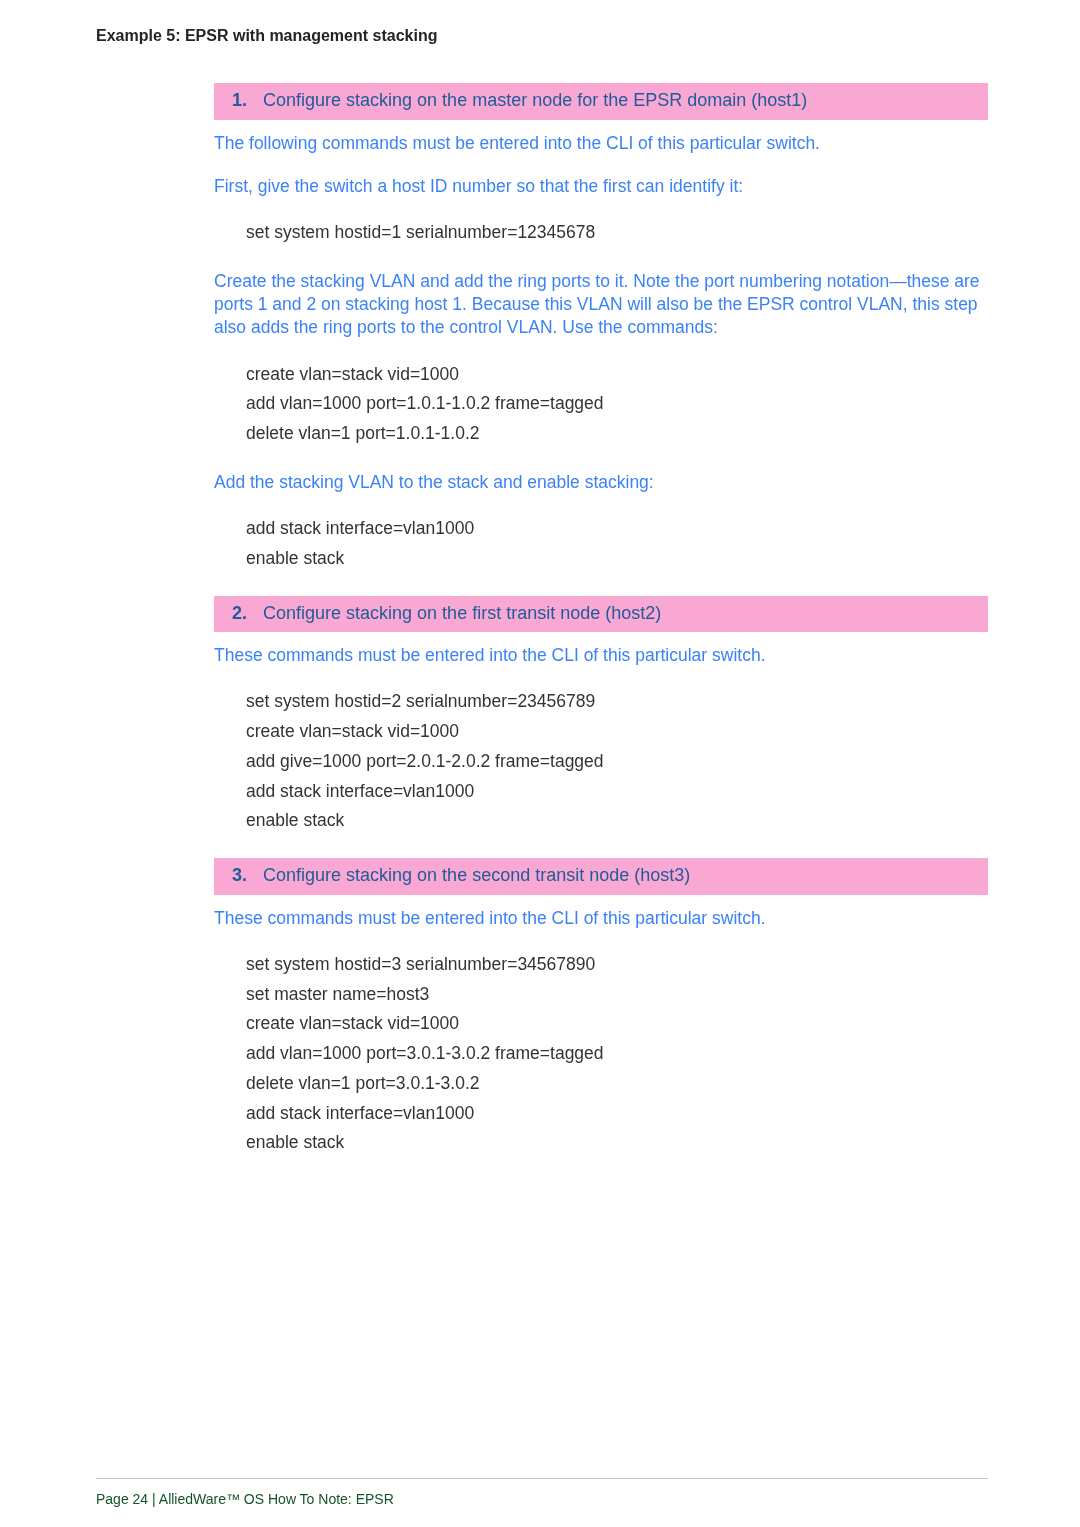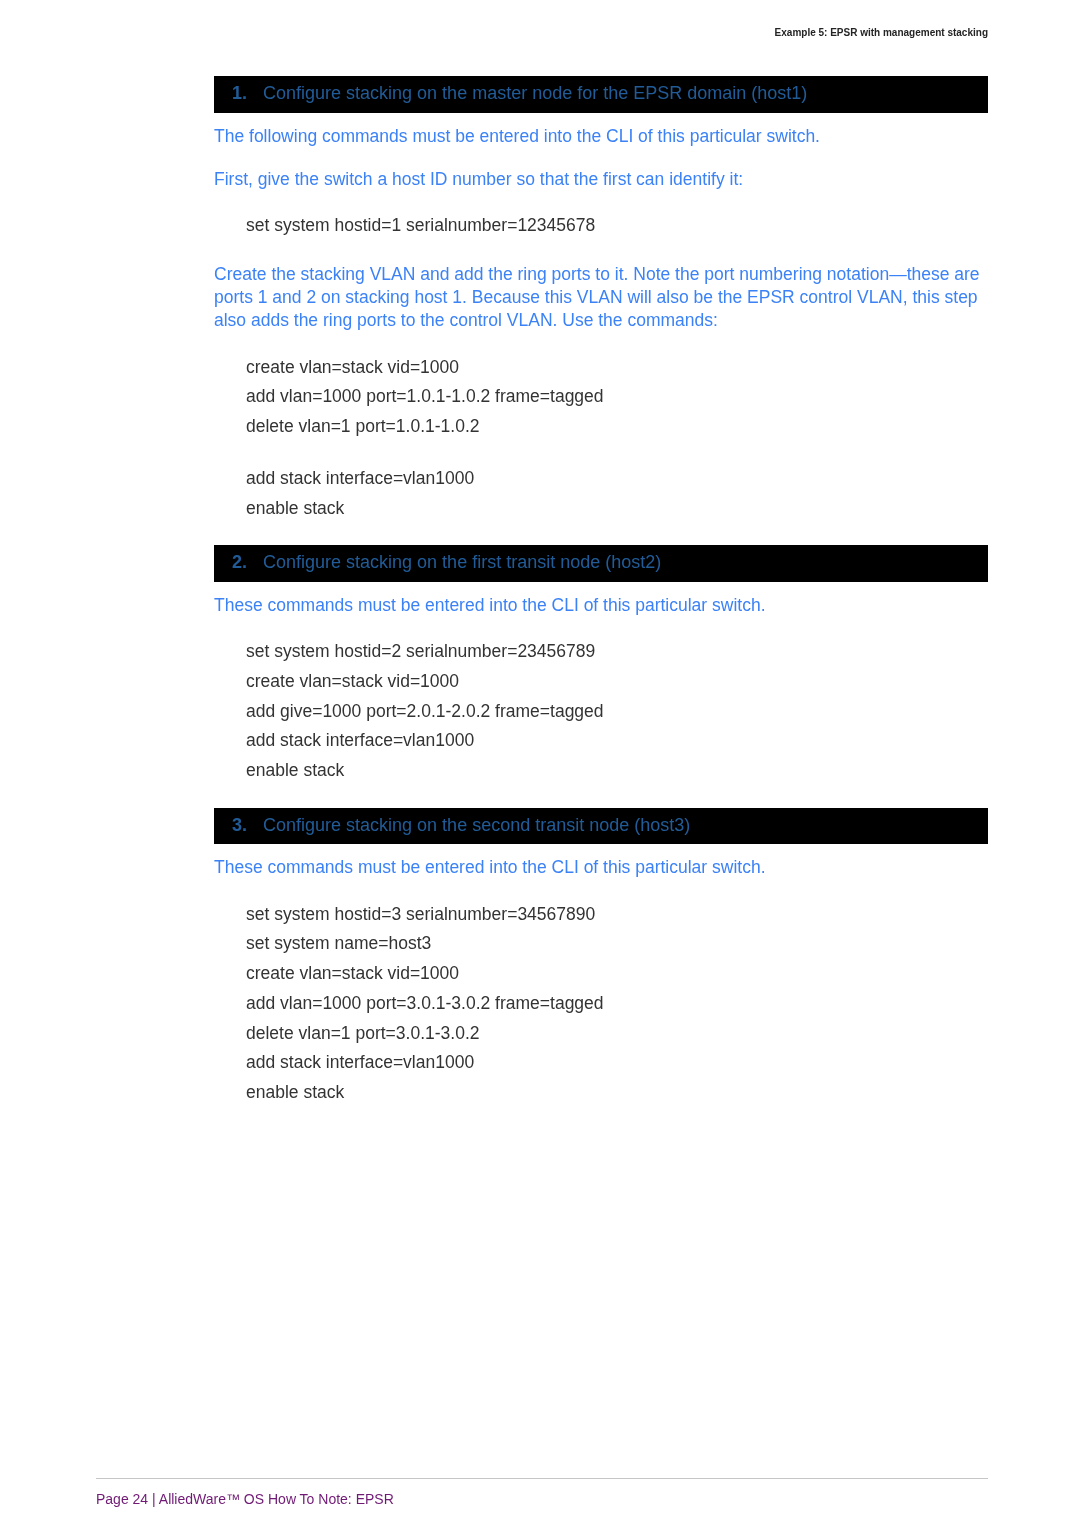--- a/index.html
+++ b/index.html
@@ -10,31 +10,31 @@
     background: #fff;
   }
   .page {
     width: 1080px;
     min-height: 1527px;
     padding: 27px 92px 20px 96px;
     box-sizing: border-box;
     position: relative;
   }
   .running-head {
-    text-align: right;
-    font-size: 10px;
+    text-align: left;
+    font-size: 16px;
     font-weight: 700;
     color: #242424;
     margin: 0 0 38px 0;
   }
   .content {
     padding-left: 118px;
   }
   .step-box {
-    background: #000000;
+    background: #f9a8d4;
     padding: 6px 18px 8px;
     margin: 14px 0 12px 0;
     color: #215c98;
     font-size: 18px;
     line-height: 1.25;
   }
   .step-box .num {
     font-weight: 700;
     margin-right: 16px;
   }
@@ -57,21 +57,21 @@
     left: 96px;
     right: 92px;
     bottom: 48px;
   }
   .rule { border: 0; border-top: 1px solid #c6c6c6; margin: 0; }
   .footer {
     position: absolute;
     left: 96px;
     bottom: 20px;
     font-size: 14px;
-    color: #701a75;
+    color: #14532d;
   }
 </style>
 </head>
 <body>
 
 <div class="page">
 
   <div class="running-head">Example 5: EPSR with management stacking</div>
 
   <div class="content">
@@ -88,20 +88,21 @@
     </div>
 
     <p class="para">Create the stacking VLAN and add the ring ports to it. Note the port numbering notation—these are ports 1 and 2 on stacking host 1. Because this VLAN will also be the EPSR control VLAN, this step also adds the ring ports to the control VLAN. Use the commands:</p>
 
     <div class="code-block">
       <div class="code-line">create vlan=stack vid=1000</div>
       <div class="code-line">add vlan=1000 port=1.0.1-1.0.2 frame=tagged</div>
       <div class="code-line">delete vlan=1 port=1.0.1-1.0.2</div>
     </div>
 
+    <p class="para">Add the stacking VLAN to the stack and enable stacking:</p>
 
     <div class="code-block">
       <div class="code-line">add stack interface=vlan1000</div>
       <div class="code-line">enable stack</div>
     </div>
 
     <div class="step-box">
       <span class="num">2.</span><span>Configure stacking on the first transit node (host2)</span>
     </div>
 
@@ -116,21 +117,21 @@
     </div>
 
     <div class="step-box">
       <span class="num">3.</span><span>Configure stacking on the second transit node (host3)</span>
     </div>
 
     <p class="para">These commands must be entered into the CLI of this particular switch.</p>
 
     <div class="code-block">
       <div class="code-line">set system hostid=3 serialnumber=34567890</div>
-      <div class="code-line">set system name=host3</div>
+      <div class="code-line">set master name=host3</div>
       <div class="code-line">create vlan=stack vid=1000</div>
       <div class="code-line">add vlan=1000 port=3.0.1-3.0.2 frame=tagged</div>
       <div class="code-line">delete vlan=1 port=3.0.1-3.0.2</div>
       <div class="code-line">add stack interface=vlan1000</div>
       <div class="code-line">enable stack</div>
     </div>
 
   </div>
 
   <div class="rule-wrap">

